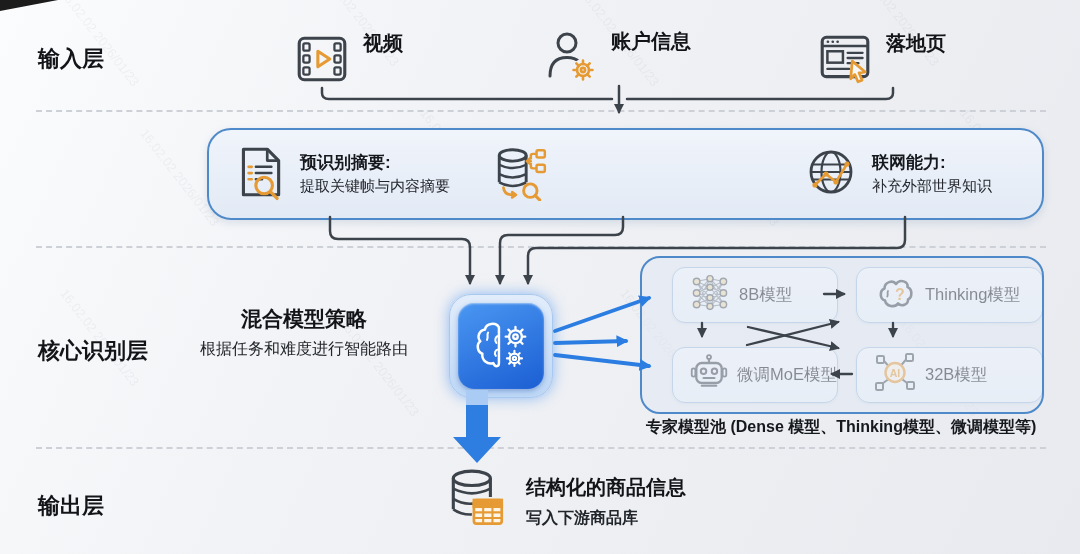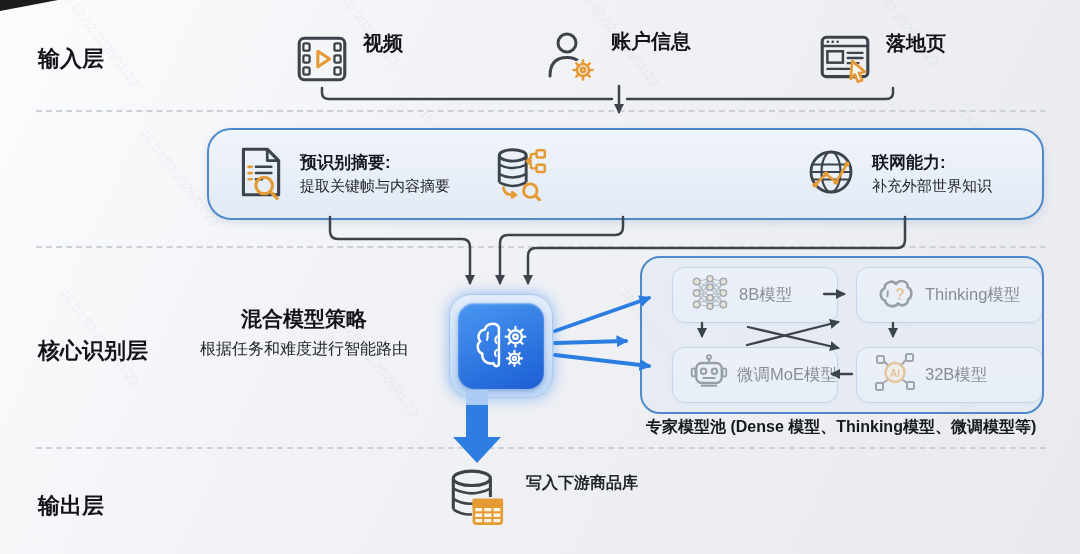--- a/index.html
+++ b/index.html
@@ -311,20 +311,21 @@
         <path d="M7 32 Q16 37.5 26 36.5" stroke="#3d434b" stroke-width="2.6"></path>
         <path d="M7 42 Q15 47.5 25 47" stroke="#3d434b" stroke-width="2.6"></path>
         <g stroke="#e69a33">
           <rect x="27" y="33" width="27" height="23" rx="2.5" fill="#fdf6e8" stroke-width="2.6"></rect>
           <rect x="27" y="33" width="27" height="6.5" fill="#e69a33" stroke-width="2.6"></rect>
           <path d="M36 33 V56 M45 33 V56 M27 45 H54 M27 50.5 H54" stroke-width="2"></path>
         </g>
       </svg>
     </span>
     <span>
+      <div class="t">结构化的商品信息</div>
       <div class="d">写入下游商品库</div>
     </span>
   </div>
 
   <svg class="connectors" width="1080" height="554" viewBox="0 0 1080 554">
     <defs>
       <marker id="ad" markerUnits="userSpaceOnUse" markerWidth="12" markerHeight="11" refX="8" refY="5" orient="auto">
         <path d="M0,0 L10,5 L0,10 Z" fill="#3d434b"></path>
       </marker>
       <marker id="ab" markerUnits="userSpaceOnUse" markerWidth="15" markerHeight="13" refX="9.5" refY="6" orient="auto">

